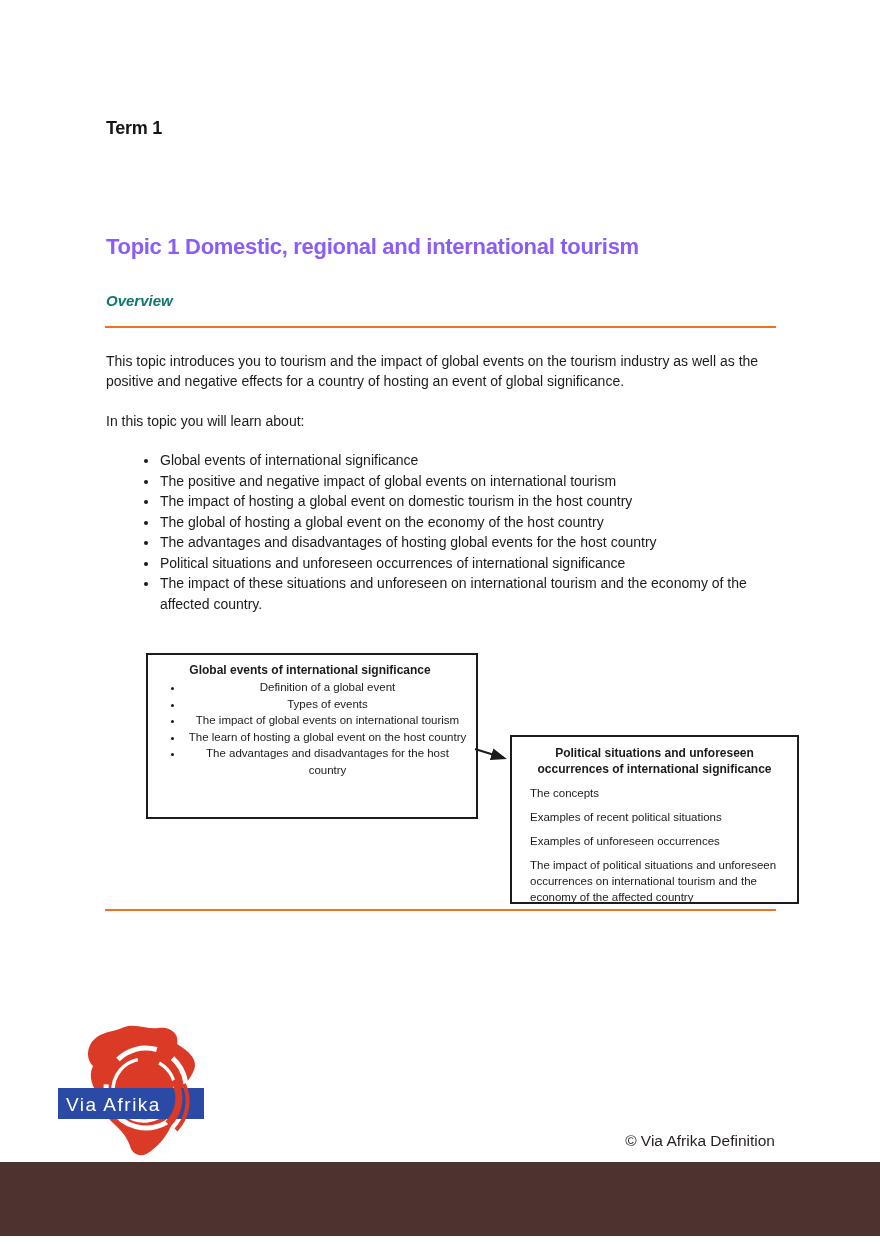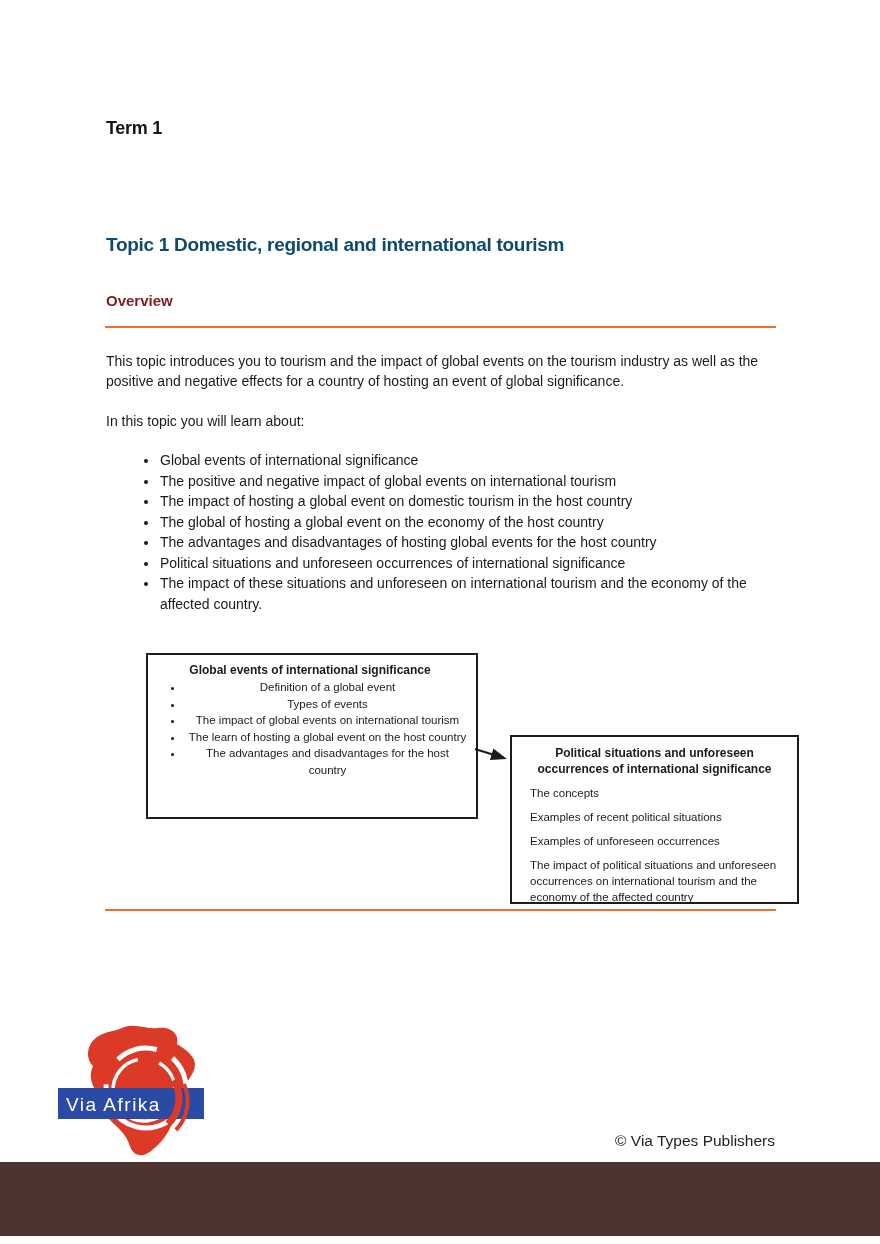--- a/index.html
+++ b/index.html
@@ -3,22 +3,22 @@
 <meta charset="utf-8">
 <style>
   html,body{margin:0;padding:0;background:#e9e9e9;}
   .page{
     position:relative;width:880px;height:1244px;background:#ffffff;
     font-family:"Liberation Sans",sans-serif;color:#1b1b1b;overflow:hidden;
     margin:0 auto;
   }
   .abs{position:absolute;}
   .term{left:106px;top:118px;font-size:18px;font-weight:bold;letter-spacing:-0.3px;color:#161616;}
-  .topic{left:106px;top:234px;font-size:19px;font-weight:bold;letter-spacing:-0.3px;color:#0c4a6e;}
-  .overview{left:106px;top:292px;font-size:15px;font-weight:bold;color:#7f1d1d;}
+  .topic{left:106px;top:234px;font-size:22px;font-weight:bold;letter-spacing:-0.3px;color:#8b5cf6;}
+  .overview{left:106px;top:292px;font-size:15px;font-weight:bold;color:#0f766e;font-style:italic;}
   .rule{left:105px;width:671px;height:2px;background:#ED7226;}
   .rule-top{top:326px;}
   .rule-bottom{top:909px;}
   .intro{left:106px;top:351px;width:676px;font-size:14px;line-height:20px;}
   .learn-intro{left:106px;top:411px;width:676px;font-size:14px;line-height:20px;}
   .learn-list{left:106px;top:450px;width:690px;font-size:14px;}
   .learn-list ul{margin:0;padding-left:53px;list-style:disc outside;}
   .learn-list li{line-height:20.5px;padding-left:1px;}
   .dbox{border:2px solid #1c1c1c;background:#fff;box-sizing:border-box;font-size:11.5px;line-height:16.5px;}
   .box1{left:146px;top:653px;width:332px;height:166px;padding:5px 8px 5px 4px;}
@@ -96,17 +96,17 @@
   <svg class="abs logo" width="160" height="140" viewBox="0 0 160 140">
     <path fill="#DB3A27" d="M66,10 C78,4 92,12 102,10 C114,8 124,16 121,26 C134,34 142,42 138,52 C134,62 128,66 125,76 C121,88 120,98 115,108 C110,120 100,130 92,135 C84,140 76,136 74,128 C70,116 62,110 54,102 C47,94 42,86 44,77 C36,70 32,58 37,48 C29,40 31,26 41,19 C50,13 57,14 66,10 Z"></path>
     <circle cx="90" cy="70" r="40" fill="none" stroke="#ffffff" stroke-width="5" stroke-dasharray="150 28 42 18" transform="rotate(-30 90 70)"></circle>
     <circle cx="88" cy="72" r="31" fill="none" stroke="#ffffff" stroke-width="3.5" stroke-dasharray="118 22 36 14" transform="rotate(40 88 72)"></circle>
     <rect x="2" y="70" width="146" height="31" fill="#2B4AA5"></rect>
     <text x="10" y="93" font-family="Liberation Sans, sans-serif" font-size="19" letter-spacing="1.5" fill="#ffffff">Via Afrika</text>
     <path d="M118,62 A 36 36 0 0 1 112,106" stroke="#DB3A27" stroke-width="7" fill="none"></path>
     <path d="M128,66 A 42 42 0 0 1 120,112" stroke="#DB3A27" stroke-width="4" fill="none"></path>
   </svg>
 
-  <div class="abs copyright">© Via Types Publishers</div>
+  <div class="abs copyright">© Via Afrika Definition</div>
 
   <div class="abs footer-bar"></div>
 
 </div>
 
 </body></html>

